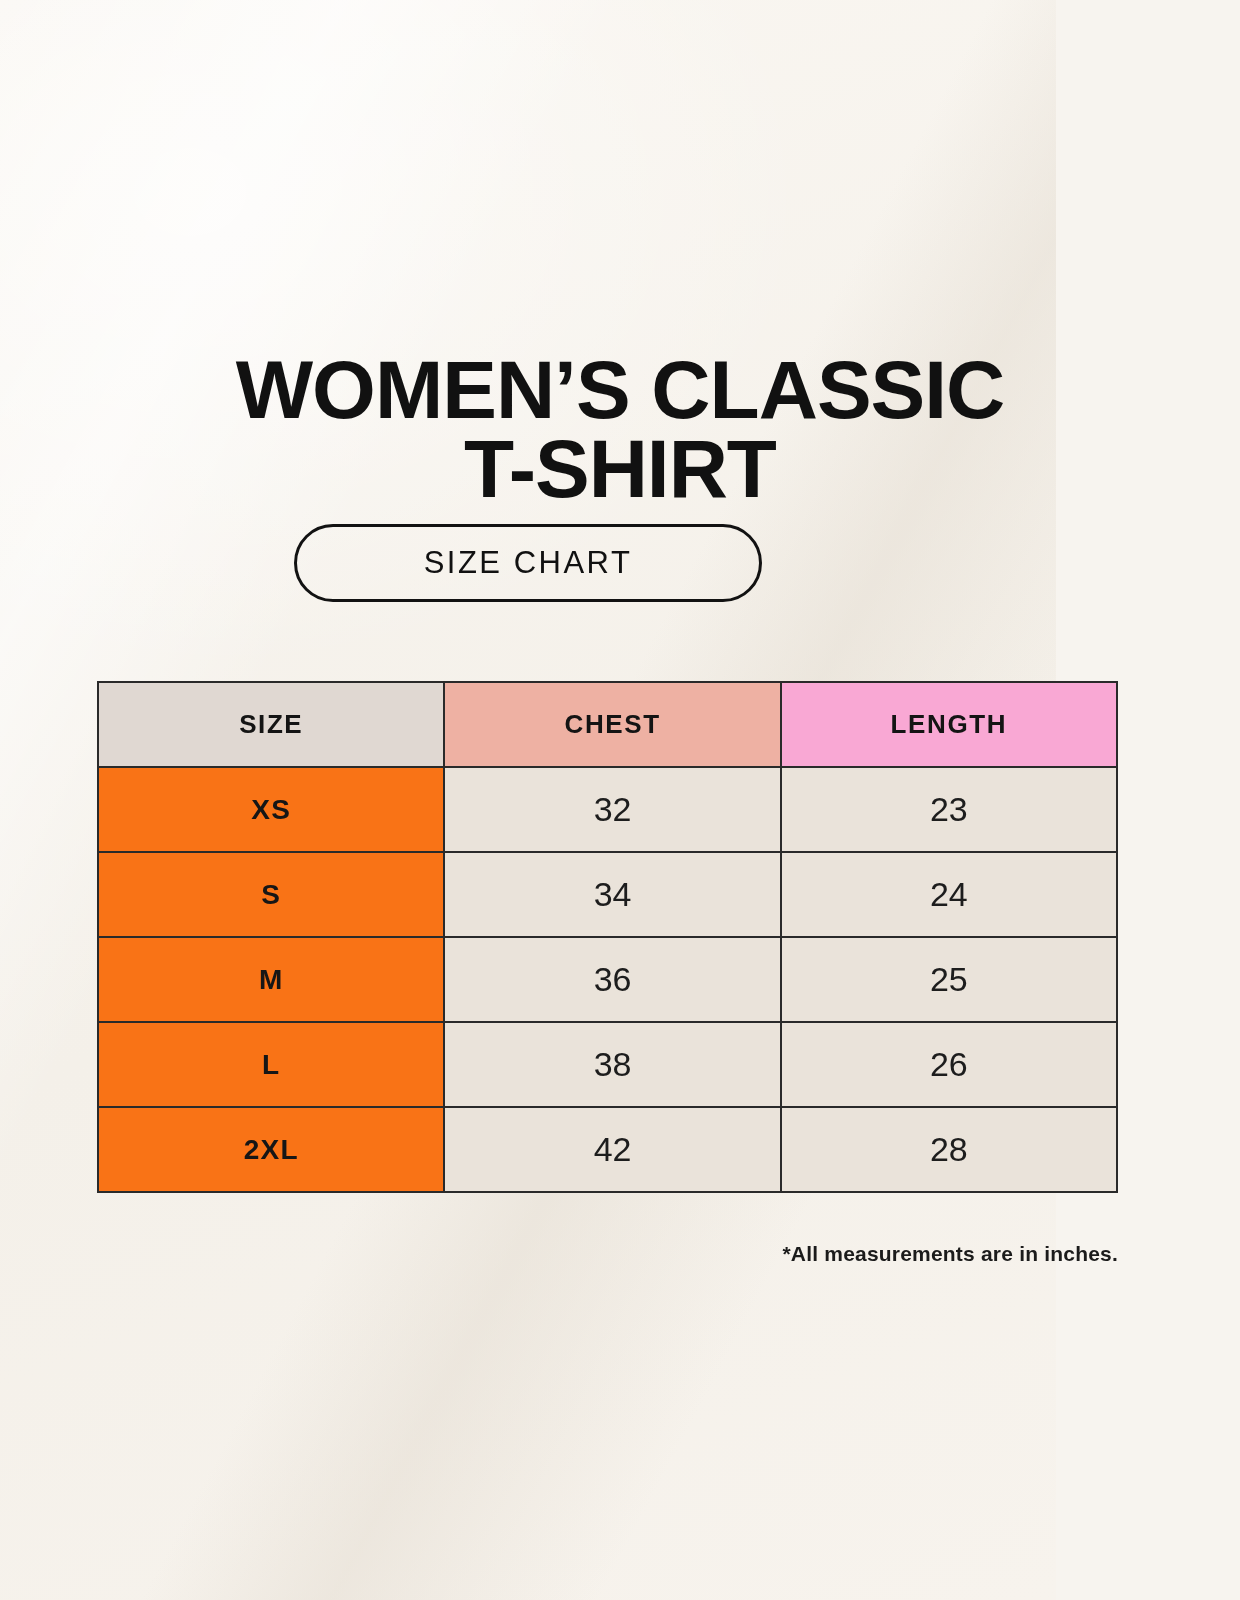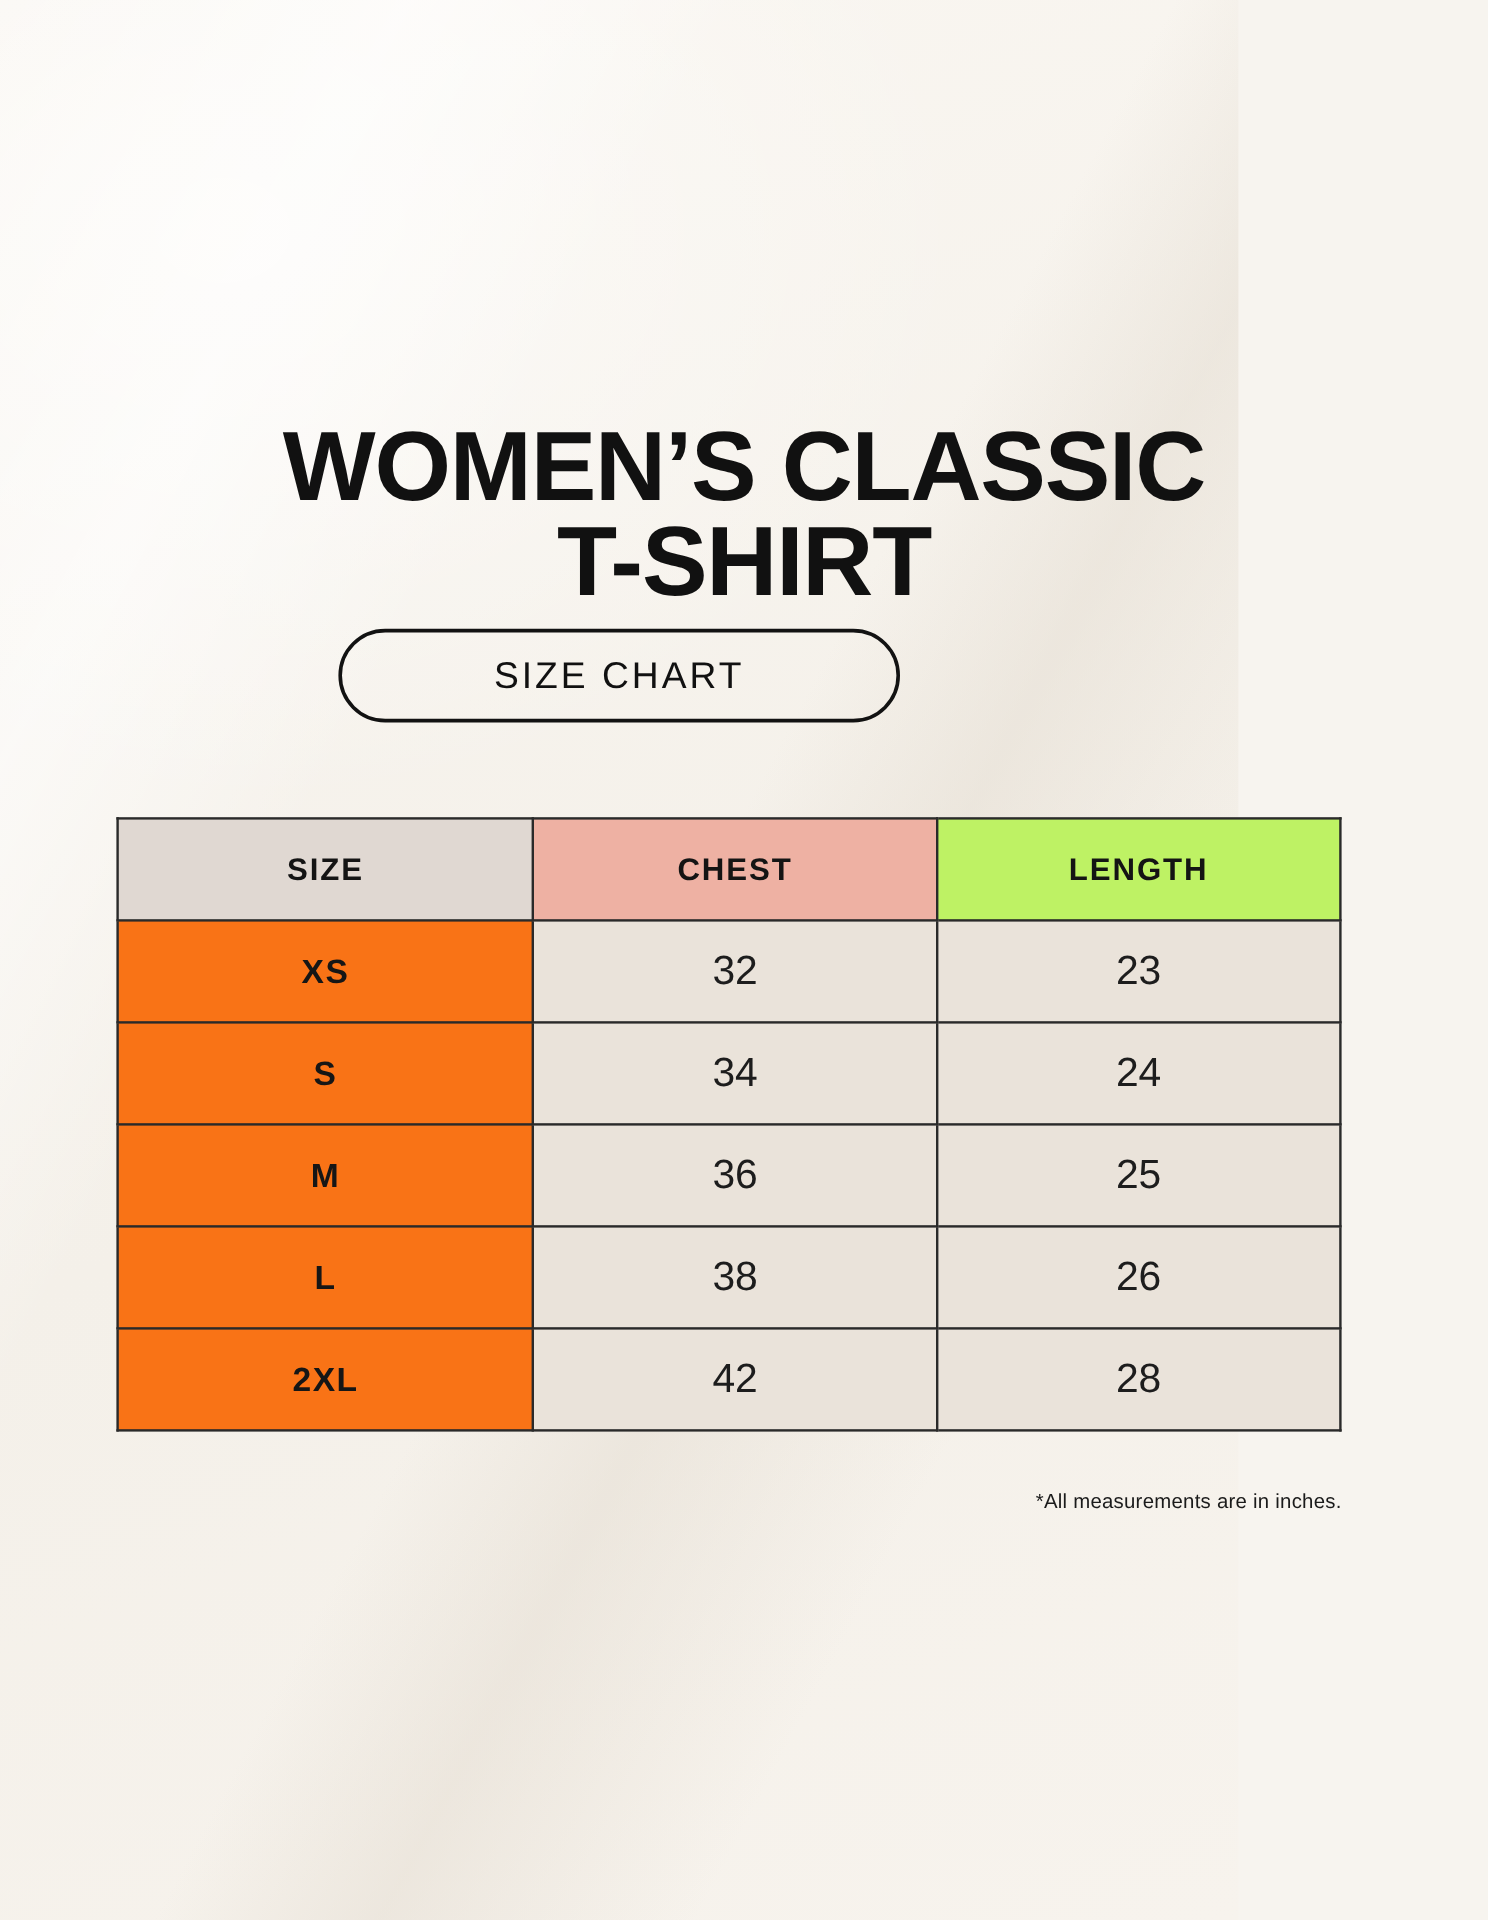--- a/index.html
+++ b/index.html
@@ -29,20 +29,21 @@
     position: absolute;
     inset: 0;
     background: radial-gradient(ellipse 900px 700px at 18% 12%, rgba(255,255,255,0.55), rgba(255,255,255,0) 70%);
     pointer-events: none;
   }
 
   .page {
     position: relative;
     width: 1032px;
     height: 1600px;
+    padding-left: 24px;
   }
 
   .title {
     position: absolute;
     top: 296px;
     left: 0;
     width: 1240px;
     text-align: center;
     font-size: 82px;
     line-height: 0.96;
@@ -102,21 +103,21 @@
   col.c-length { width: 33%; }
 
   thead th {
     font-size: 26px;
     font-weight: 700;
     letter-spacing: 1.6px;
     color: #141414;
   }
   th.h-size { background: #e0d8d2; }
   th.h-chest { background: #eeb1a3; }
-  th.h-length { background: #bef264; }
+  th.h-length { background: #f9a8d4; }
 
   tbody td.size-cell {
     background: #f97316;
     font-size: 28px;
     font-weight: 700;
     letter-spacing: 1.2px;
     color: #161616;
   }
   tbody td.val-cell {
     background: #eae3da;
@@ -124,22 +125,22 @@
     font-weight: 400;
     color: #1d1d1d;
   }
 
   .footnote {
     position: absolute;
     top: 1242px;
     left: 0;
     width: 1118px;
     text-align: right;
-    font-size: 17px;
-    font-weight: 400;
+    font-size: 21px;
+    font-weight: 700;
     color: #1b1b1b;
     letter-spacing: 0.2px;
   }
 </style>
 </head>
 <body>
 
 <div class="page">
   <div class="bg-sheen"></div>
   <div class="bg-sheen2"></div>

